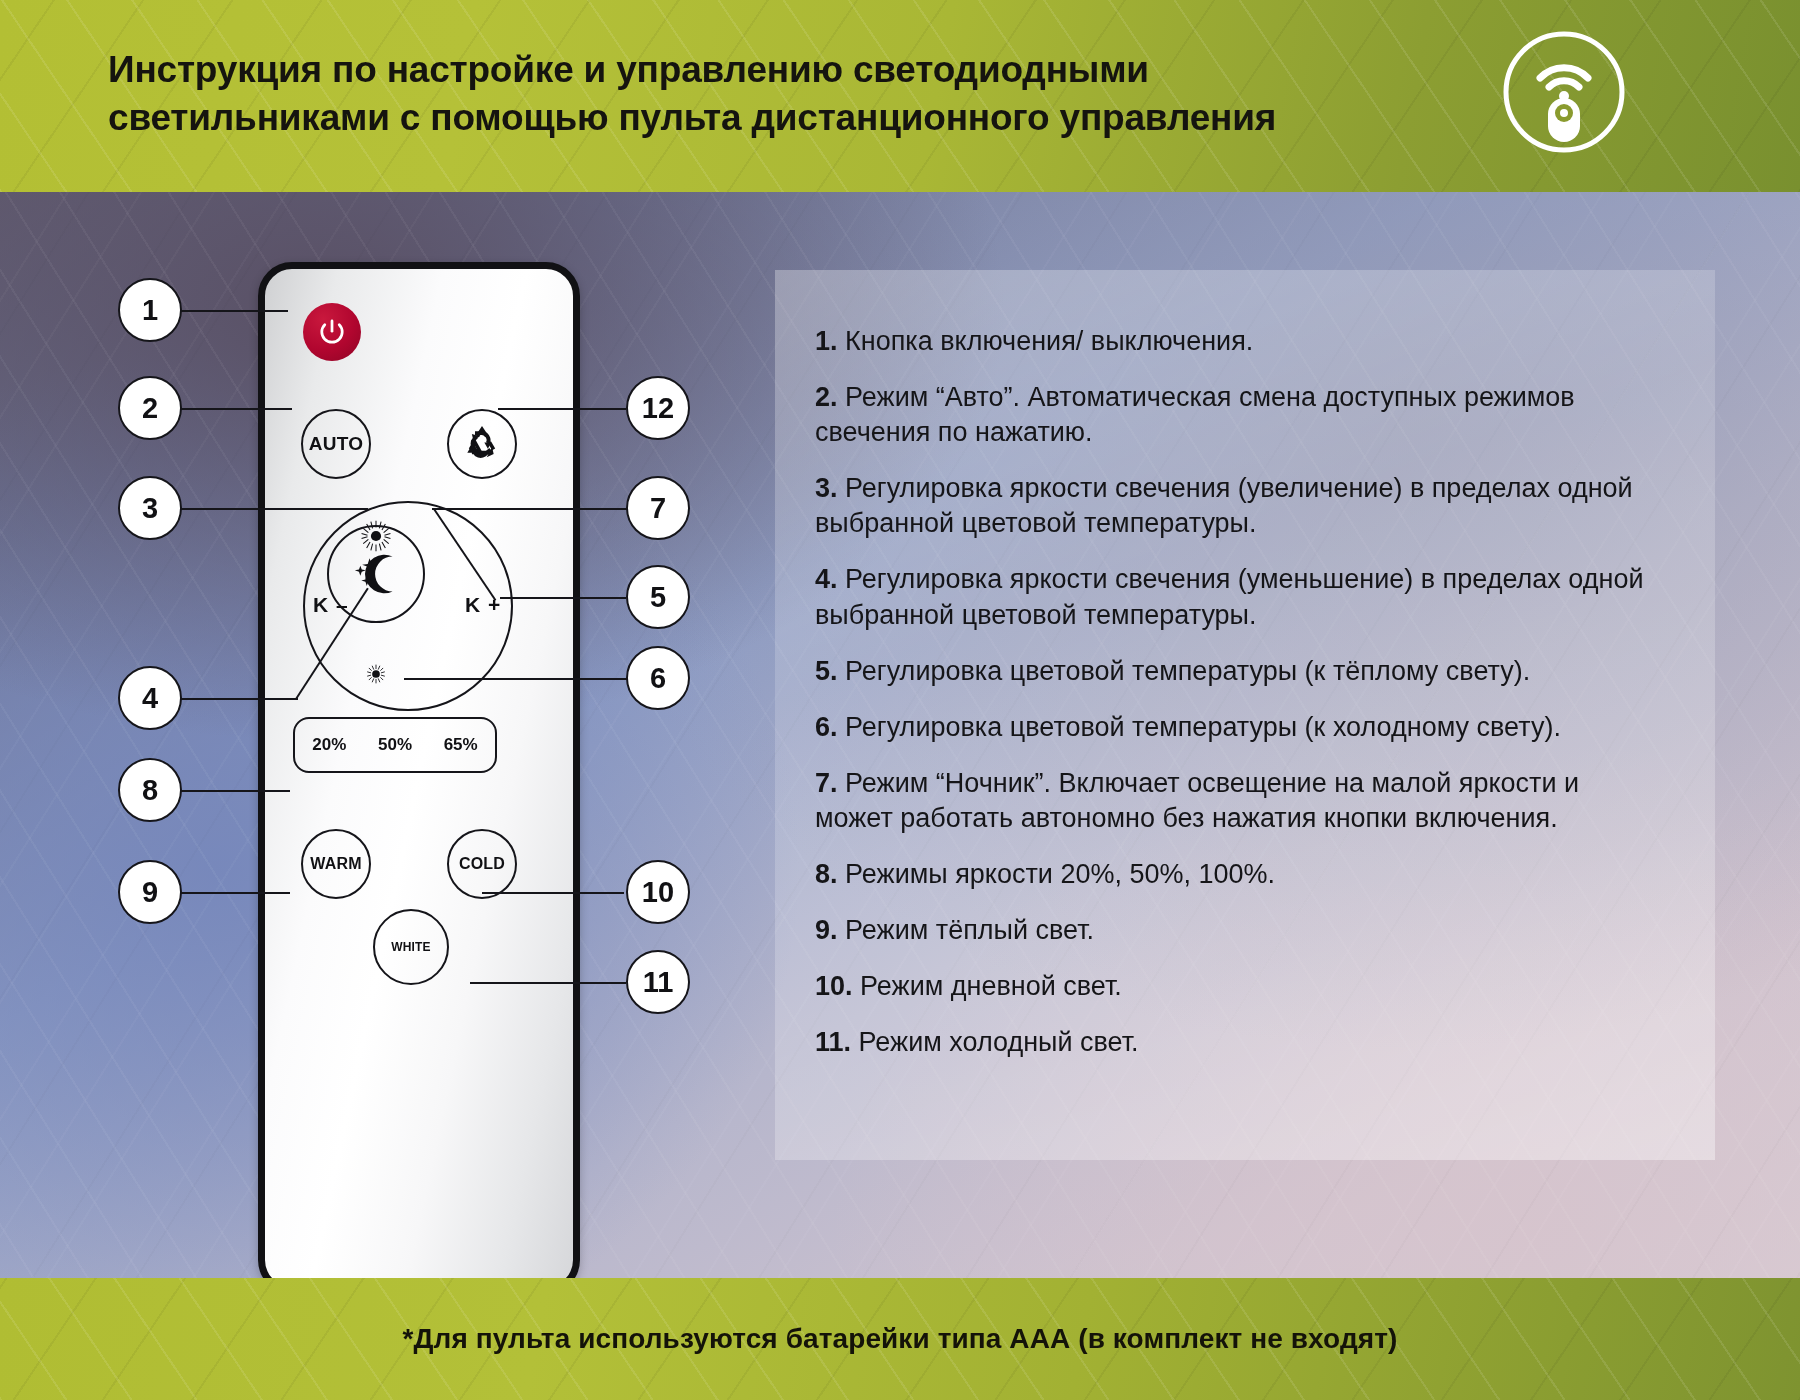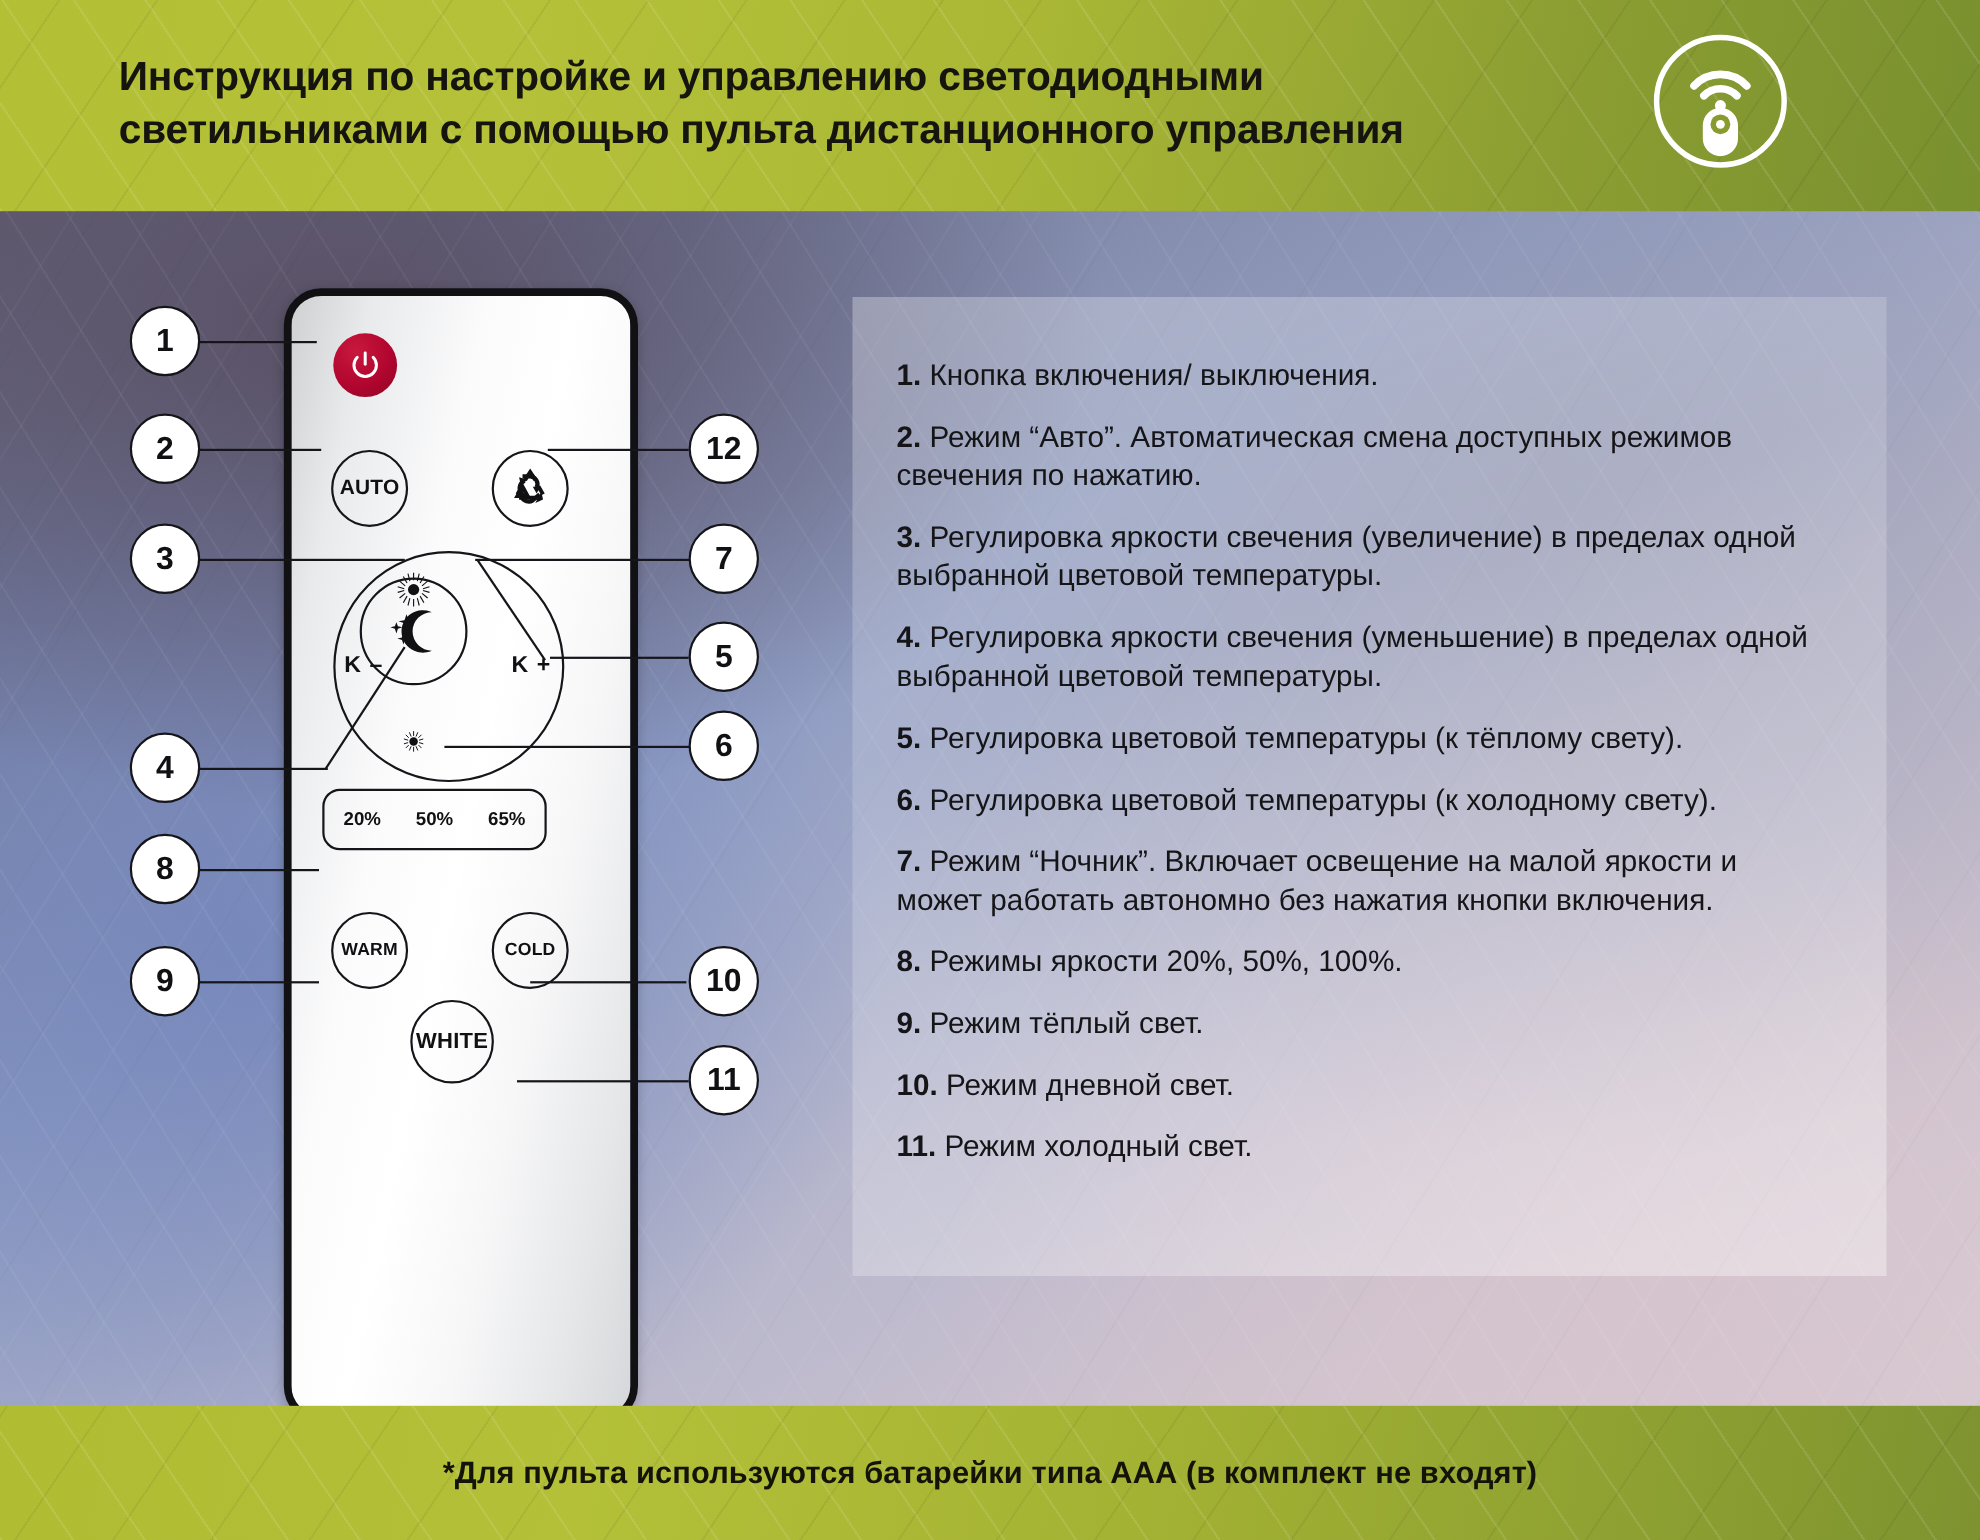--- a/index.html
+++ b/index.html
@@ -123,21 +123,21 @@
     border-radius: 50%;
     background: transparent;
     display: flex; align-items: center; justify-content: center;
     font-weight: bold;
     color: #111114;
   }
   .btn-auto  { left: 36px;  top: 140px; width: 70px; height: 70px; font-size: 19px; letter-spacing: 0.2px; }
   .btn-loop  { left: 182px; top: 140px; width: 70px; height: 70px; }
   .btn-warm  { left: 36px;  top: 560px; width: 70px; height: 70px; font-size: 16px; letter-spacing: 0.2px; }
   .btn-cold  { left: 182px; top: 560px; width: 70px; height: 70px; font-size: 16px; letter-spacing: 0.2px; }
-  .btn-white { left: 108px; top: 640px; width: 76px; height: 76px; font-size: 20px; letter-spacing: 0.2px; }
+  .btn-white { left: 108px; top: 640px; width: 76px; height: 76px; font-size: 12px; letter-spacing: 0.2px; }
 
   
   .dial-outer {
     position: absolute;
     left: 38px; top: 232px;
     width: 210px; height: 210px;
     border: 2.4px solid #15151a;
     border-radius: 50%;
   }
   .dial-inner {

